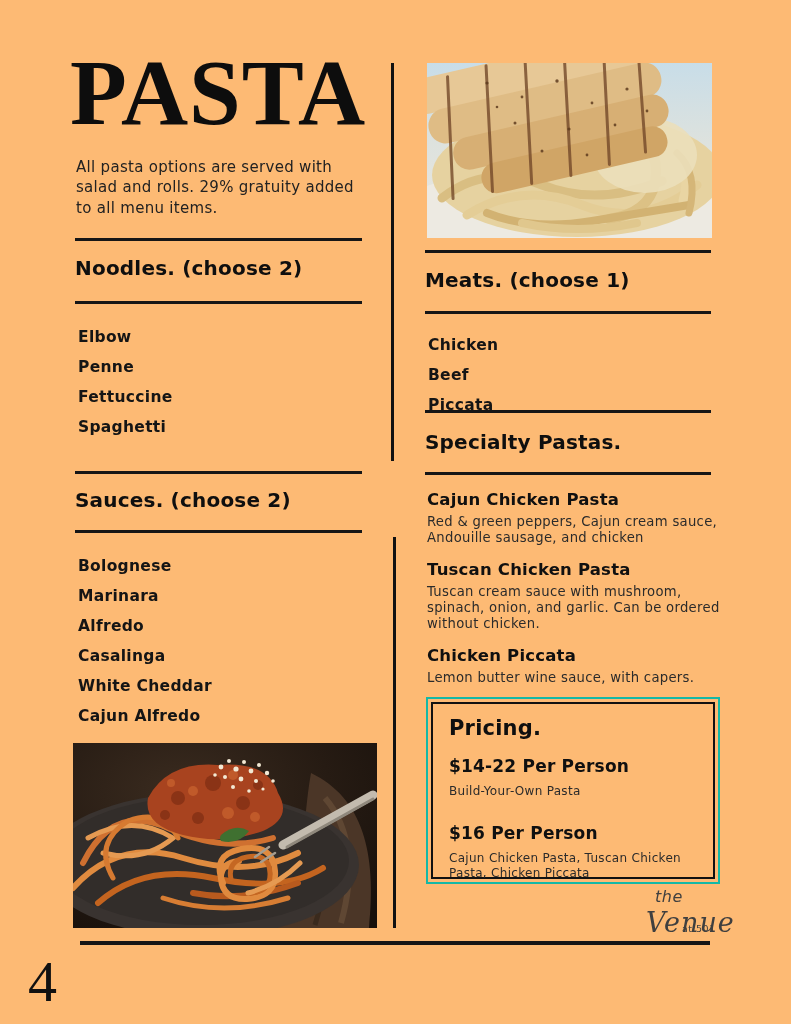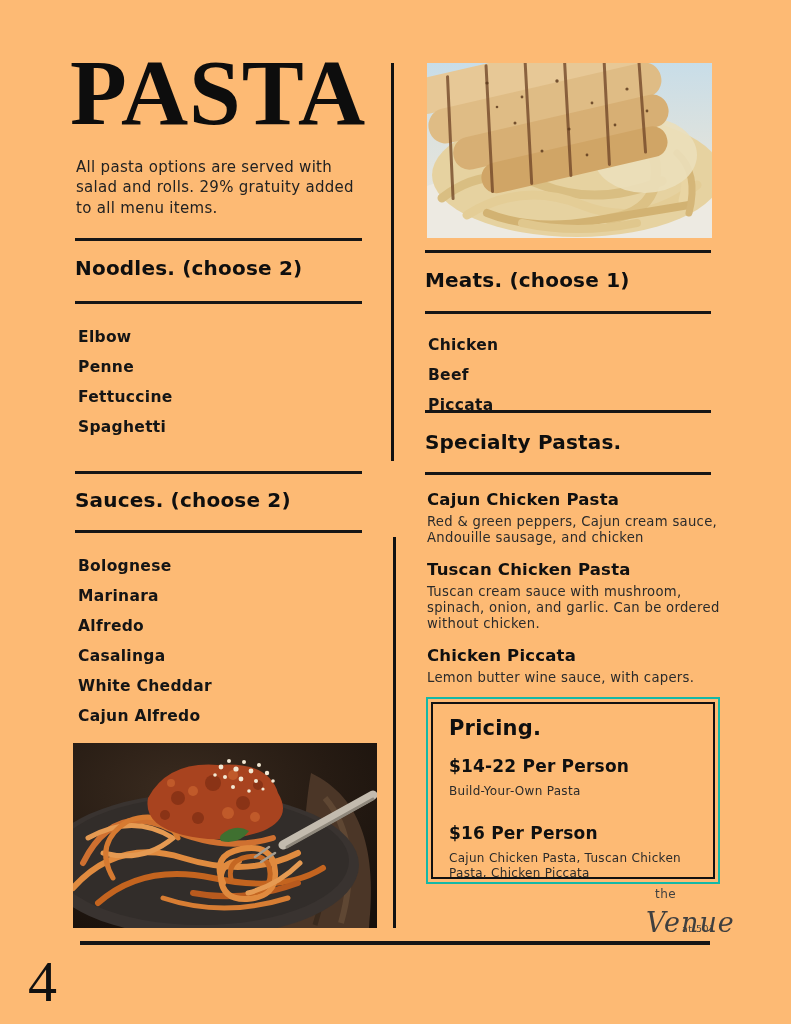--- a/index.html
+++ b/index.html
@@ -40,21 +40,21 @@
   .tier-desc{font-size:12px;line-height:1.25;letter-spacing:.3px;color:#2b2b2b;margin:8px 0 24px 0;}
 
   
   .photo{position:absolute;overflow:hidden;}
   .photo svg{display:block;}
   .photo-top{left:427px;top:63px;width:285px;height:175px;}
   .photo-bottom{left:73px;top:743px;width:304px;height:185px;}
 
   
   .venue-logo{position:absolute;left:636px;top:887px;width:90px;height:52px;color:#3f3f3f;}
-  .venue-the{position:absolute;left:19px;top:0;font-size:12px;letter-spacing:.5px;}
+  .venue-the{position:absolute;left:19px;top:0;font-size:16px;letter-spacing:.5px;font-style:italic;}
   .venue-name{position:absolute;left:0px;top:20px;font-family:"DejaVu Serif",serif;
               font-style:italic;font-size:27px;letter-spacing:1px;margin-left:10px;}
   .venue-sub{position:absolute;left:46px;top:36px;font-size:9.5px;letter-spacing:.5px;}
   .footer-rule{position:absolute;left:80px;top:941px;width:630px;height:3.5px;background:#161616;}
   .page-num{position:absolute;left:28px;top:948px;font-family:"Liberation Serif",serif;
             font-size:58px;font-weight:400;color:#111;}
 </style>
 </head>
 <body>
 

